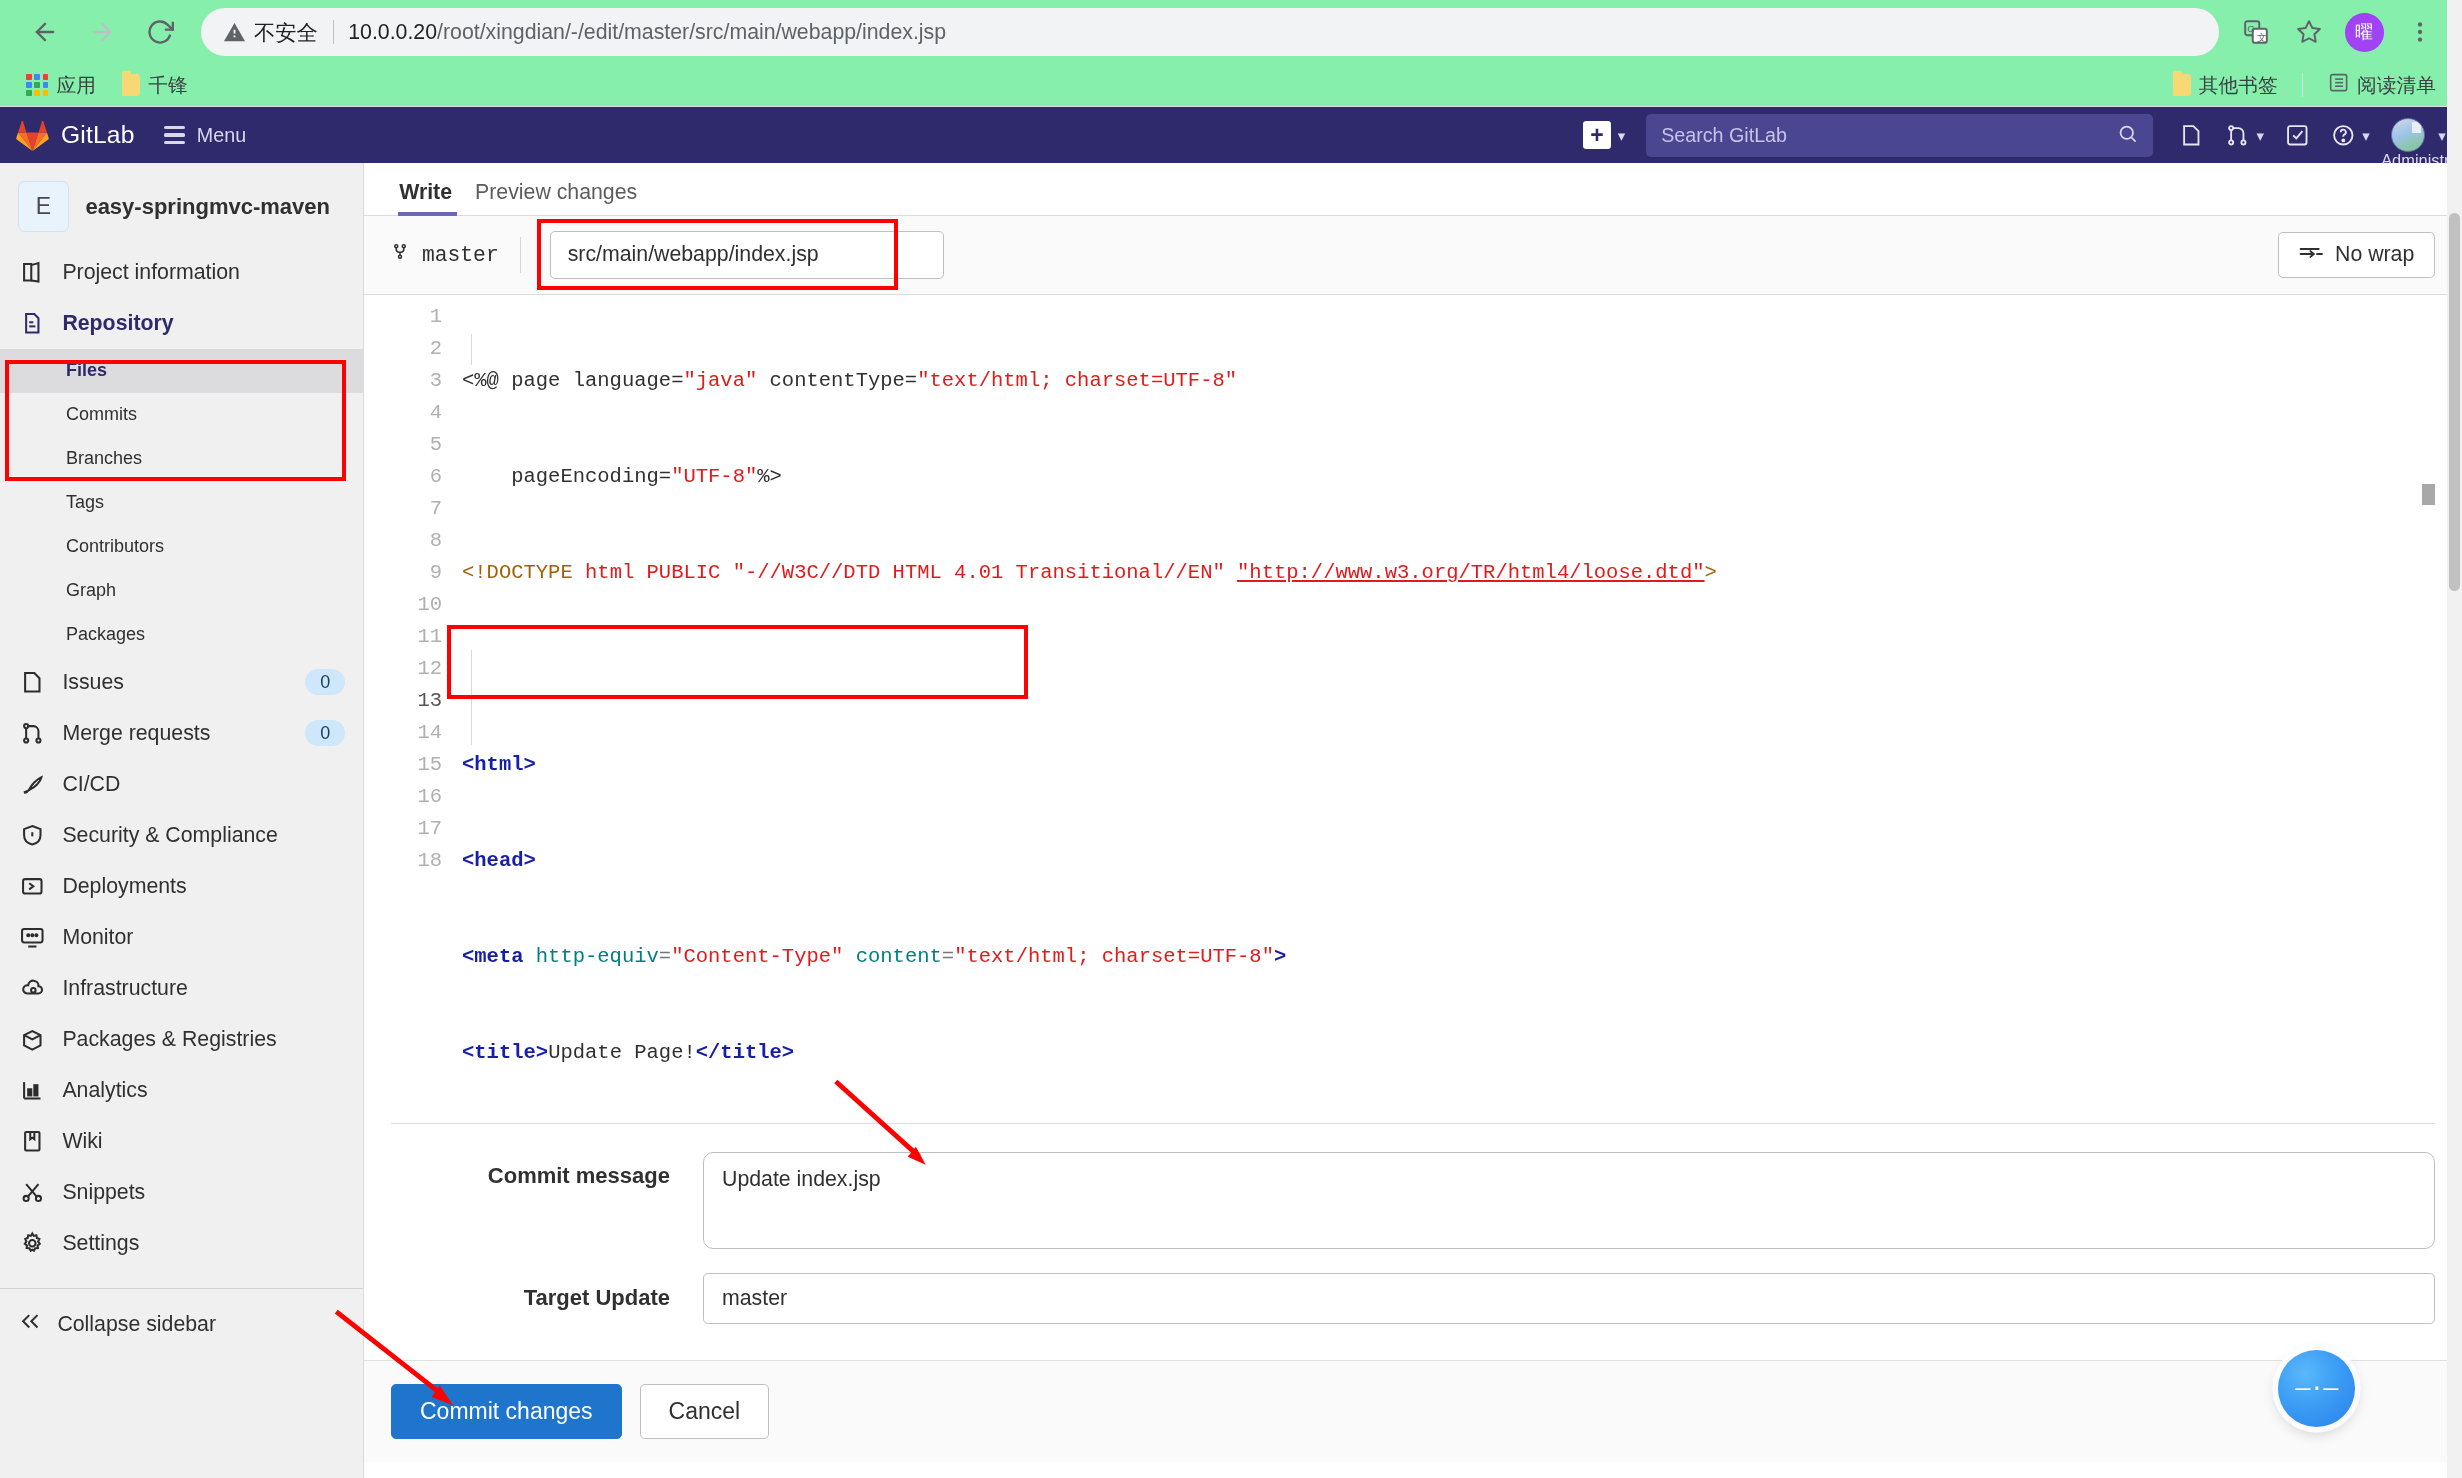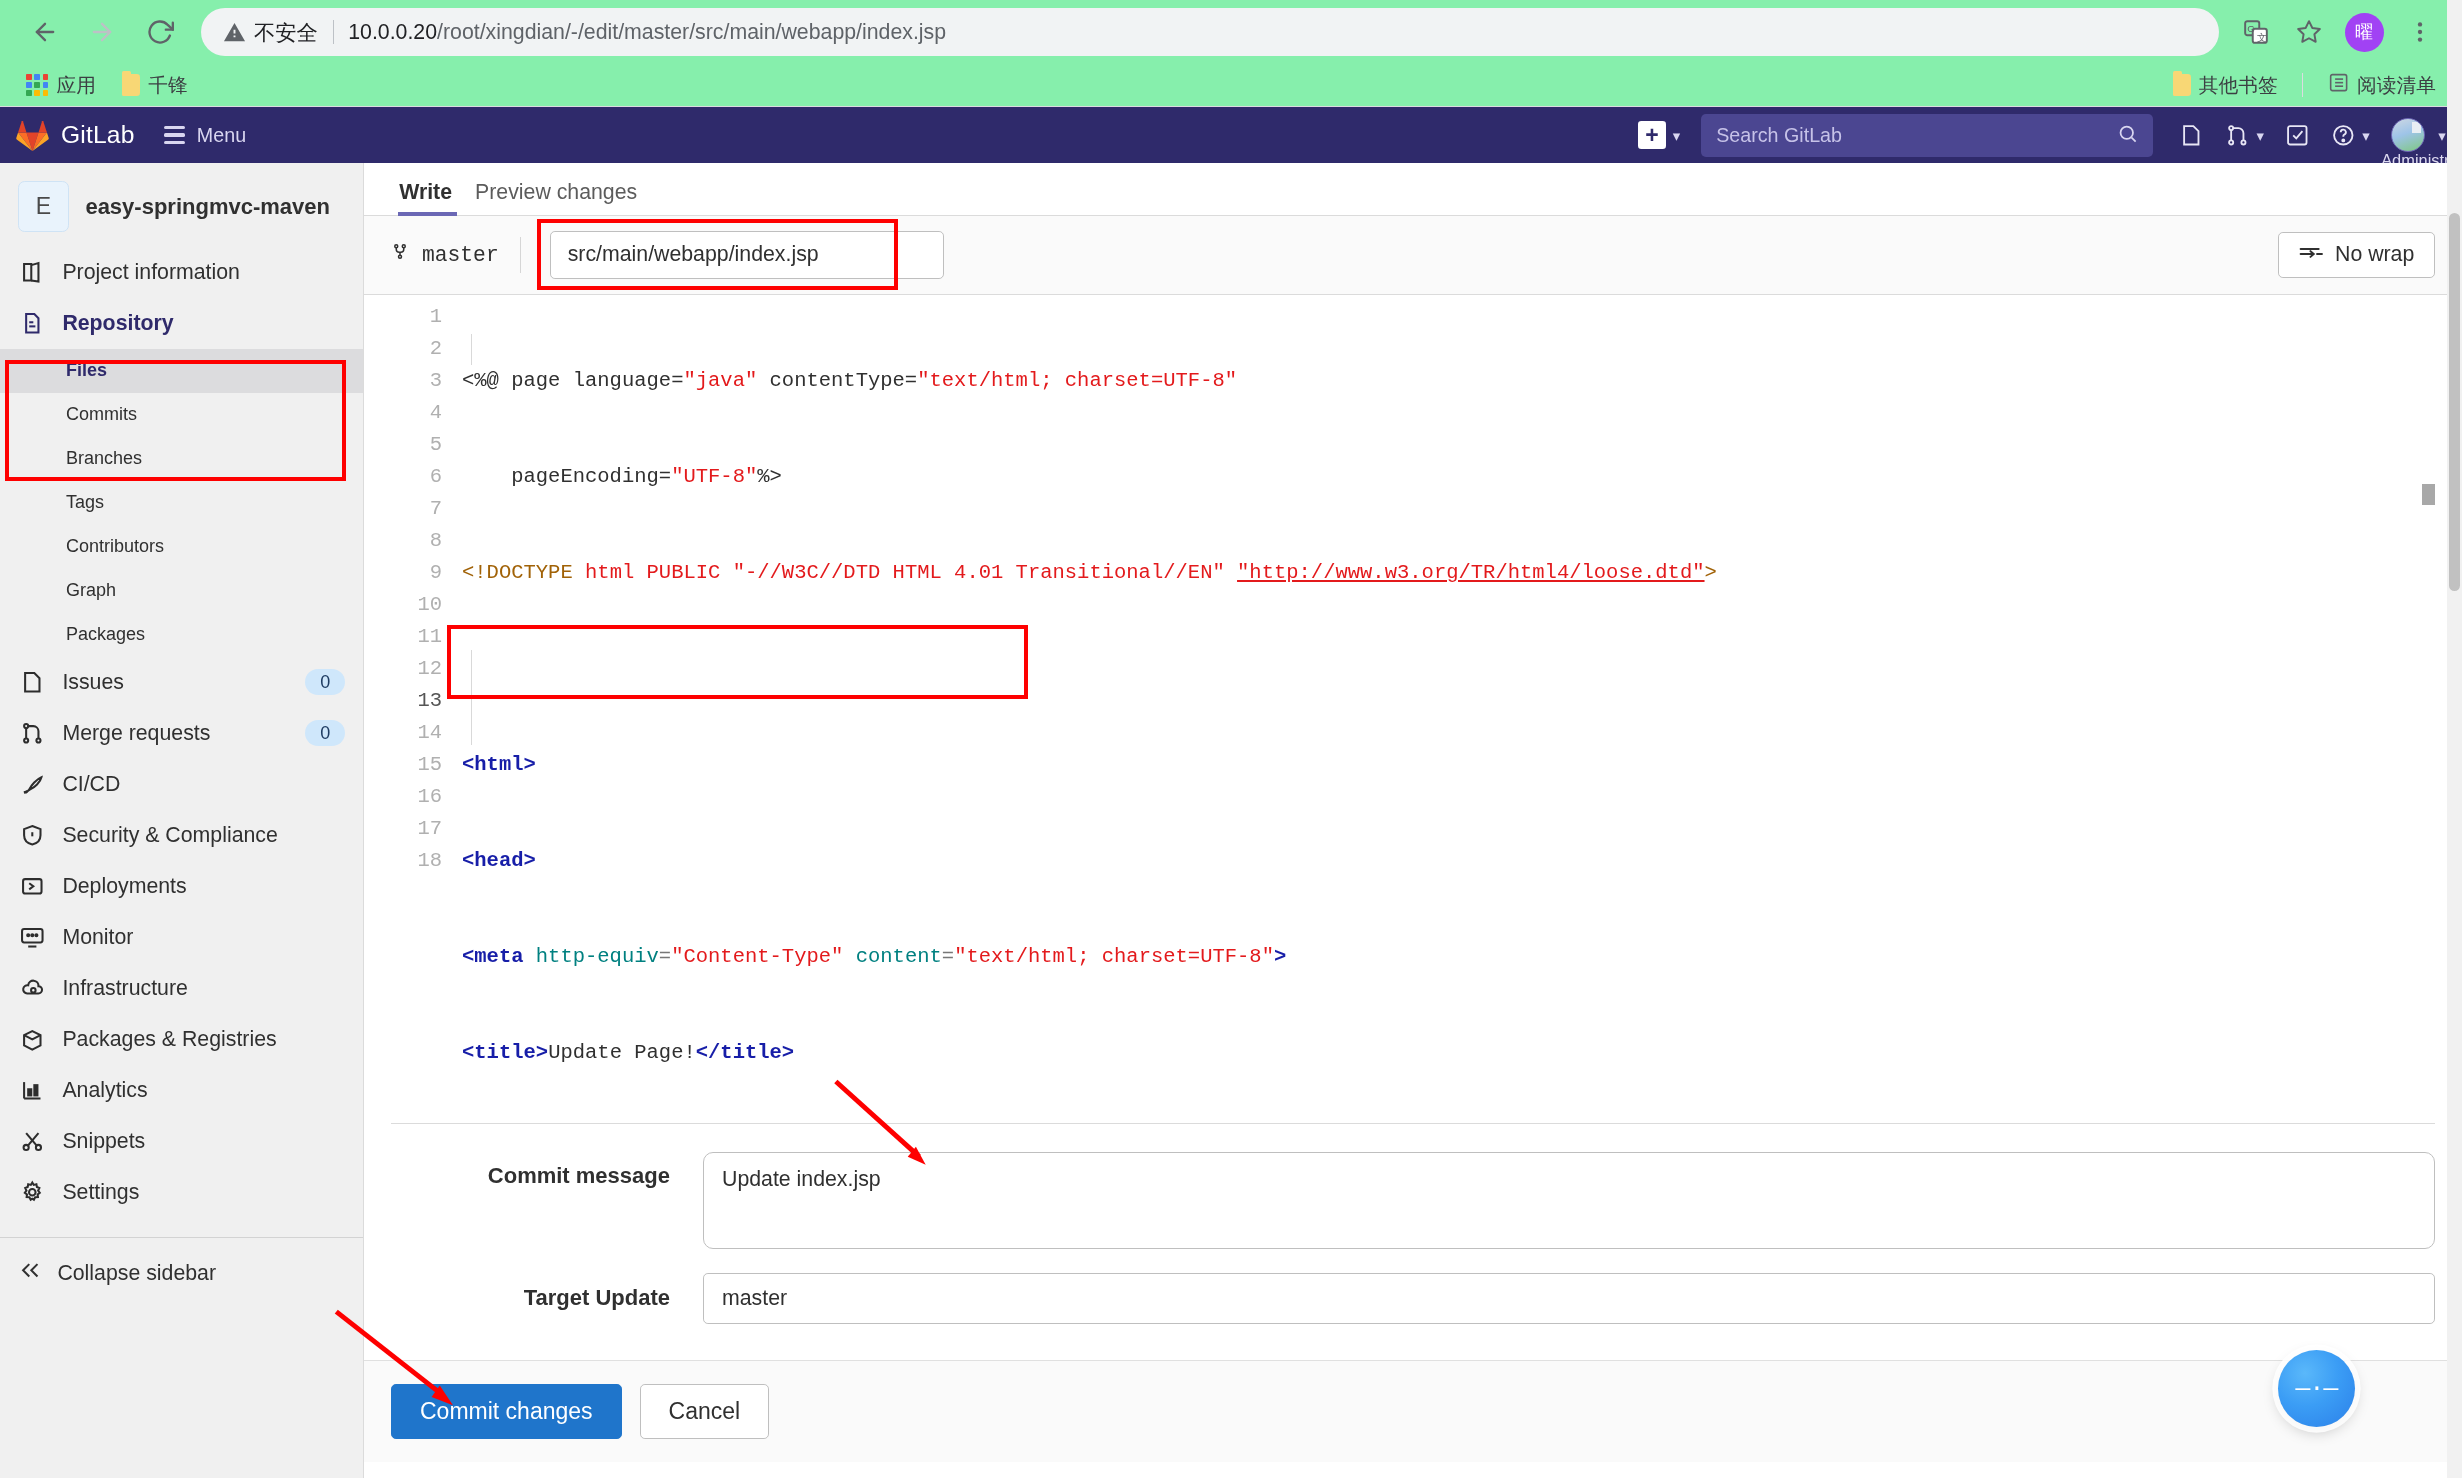--- a/index.html
+++ b/index.html
@@ -71,21 +71,21 @@
   .hamburger { display:flex; flex-direction:column; gap:4.1px; }
   .hamburger i { display:block; width:21.3px; height:3.3px; background:#d9d6f0; border-radius:1.6px; }
   .nav-spacer { flex:1; }
   .gl-plus {
     width:28px; height:28px; background:#fff; color:#2f2a6b; border-radius:3.3px;
     display:flex; align-items:center; justify-content:center; font-size:23px; font-weight:700;
     cursor:pointer; line-height:1;
   }
   .caret { font-size:14.8px; color:#d9d6f0; margin-left:6.6px; }
   .gl-search {
-    width:452px; height:43px; background:#4b4691; border-radius:4.9px;
+    width:507px; height:43px; background:#4b4691; border-radius:4.9px;
     display:flex; align-items:center; padding:0 14.8px; margin-left:21.3px; cursor:text;
   }
   .gl-search-ph { color:#c6c2e8; font-size:19.7px; flex:1; }
   .gl-search svg { width:21.3px; height:21.3px; color:#d9d6f0; }
   .gl-nav-icons { display:flex; align-items:center; gap:21.3px; margin-left:26px; }
   .gl-ni { display:flex; align-items:center; cursor:pointer; color:#e8e6f5; }
   .gl-ni svg { width:24.6px; height:24.6px; }
   .gl-user { display:flex; align-items:center; gap:6.6px; cursor:pointer; position:relative; }
   .gl-avatar {
     width:34px; height:34px; border-radius:50%;
@@ -562,20 +562,29 @@
         <svg viewBox="0 0 24 24" fill="none" stroke="currentColor" stroke-width="2">
             <line x1="4" y1="4" x2="4" y2="20"></line>
             <line x1="4" y1="20" x2="20" y2="20"></line>
             <rect x="8" y="11" width="3" height="6" fill="currentColor"></rect>
             <rect x="14" y="7" width="3" height="10" fill="currentColor"></rect>
           </svg>
       </span>
       <span class="lbl">Analytics</span>
     </div>
 
+    <div class="side-item">
+      <span class="ic">
+        <svg viewBox="0 0 24 24" fill="none" stroke="currentColor" stroke-width="2">
+            <rect x="5" y="3" width="14" height="18" rx="1"></rect>
+            <path d="M10 3v7l2-1.5L14 10V3"></path>
+          </svg>
+      </span>
+      <span class="lbl">Wiki</span>
+    </div>
 
     <div class="side-item">
       <span class="ic">
         <svg viewBox="0 0 24 24" fill="none" stroke="currentColor" stroke-width="2">
             <circle cx="6" cy="18" r="2.5"></circle>
             <circle cx="18" cy="18" r="2.5"></circle>
             <line x1="7.7" y1="16.2" x2="18" y2="4"></line>
             <line x1="16.3" y1="16.2" x2="6" y2="4"></line>
           </svg>
       </span>

